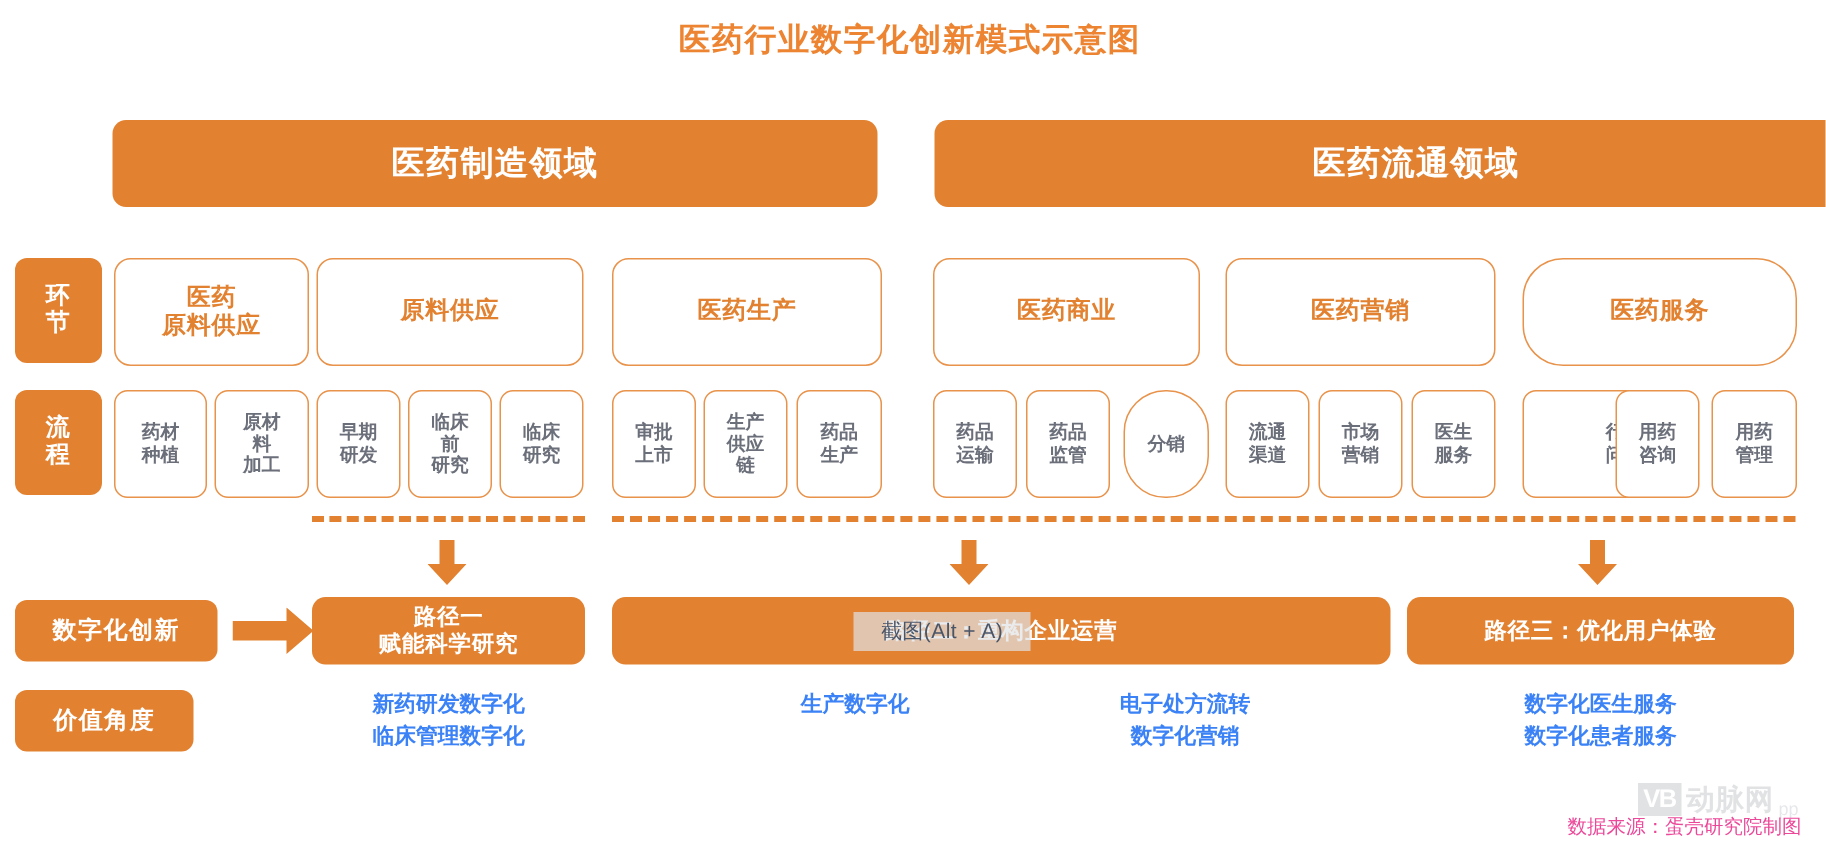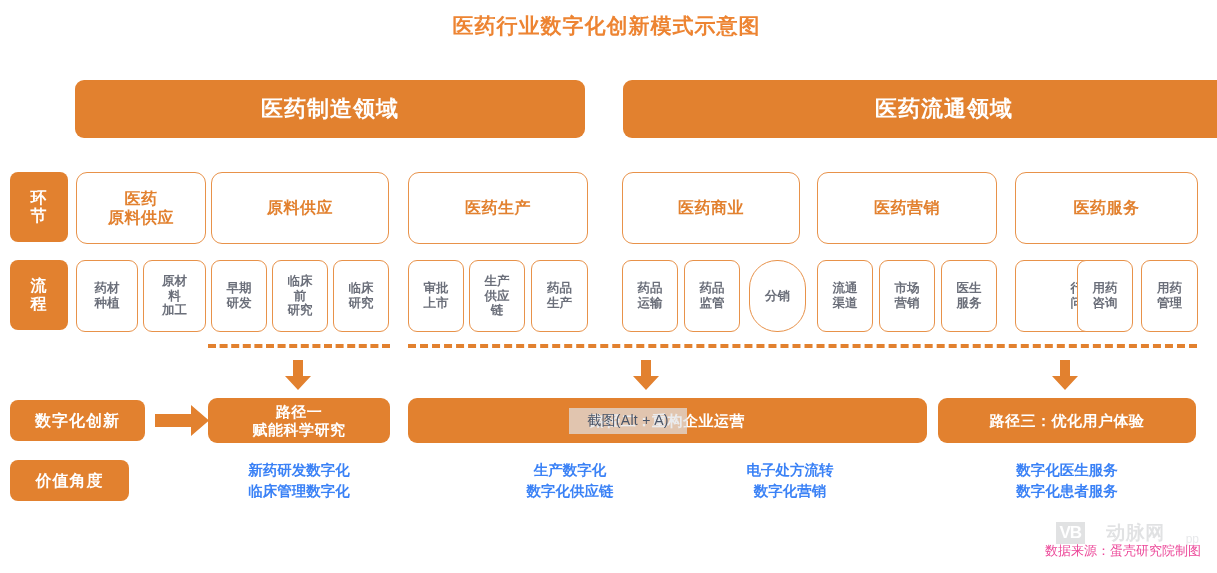--- a/index.html
+++ b/index.html
@@ -85,21 +85,21 @@
     justify-content: center;
     text-align: center;
     line-height: 1.2;
     letter-spacing: 0.5px;
   }
   #stage-0 { left: 76px;  width: 128px; }
   #stage-1 { left: 211px; width: 176px; }
   #stage-2 { left: 408px; width: 178px; }
   #stage-3 { left: 622px; width: 176px; }
   #stage-4 { left: 817px; width: 178px; }
-  #stage-5 { left: 1015px; width: 181px; }
+  #stage-5 { left: 1015px; width: 181px; border-radius: 27px; }
 
   
   .proc-box {
     position: absolute;
     top: 260px;
     height: 70px;
     border: 1.3px solid #e8924a;
     border-radius: 9px;
     background: #ffffff;
     color: #6b6f7a;
@@ -206,21 +206,21 @@
     top: 542px;
     color: #ec4899;
     font-size: 13px;
   }
   #watermark {
     position: absolute;
     right: 18px;
     top: 520px;
     display: flex;
     align-items: center;
-    gap: 21px;
+    gap: 3px;
     opacity: 0.16;
     pointer-events: none;
     padding-left: 12px;
   }
   #watermark .wm-badge {
     background: #4a4f5a;
     color: #ffffff;
     font-size: 17px;
     font-weight: bold;
     padding: 1px 4px;
@@ -391,21 +391,20 @@
   <div class="path-box" id="path-2">
     <span>路径三：优化用户体验</span>
   </div>
 
   <div class="value-text" id="value-0">
     <span>新药研发数字化</span>
     <span>临床管理数字化</span>
   </div>
   <div class="value-text" id="value-1">
     <span>生产数字化</span>
-    <span>数字化供应链</span>
   </div>
   <div class="value-text" id="value-2">
     <span>电子处方流转</span>
     <span>数字化营销</span>
   </div>
   <div class="value-text" id="value-3">
     <span>数字化医生服务</span>
     <span>数字化患者服务</span>
   </div>
 

